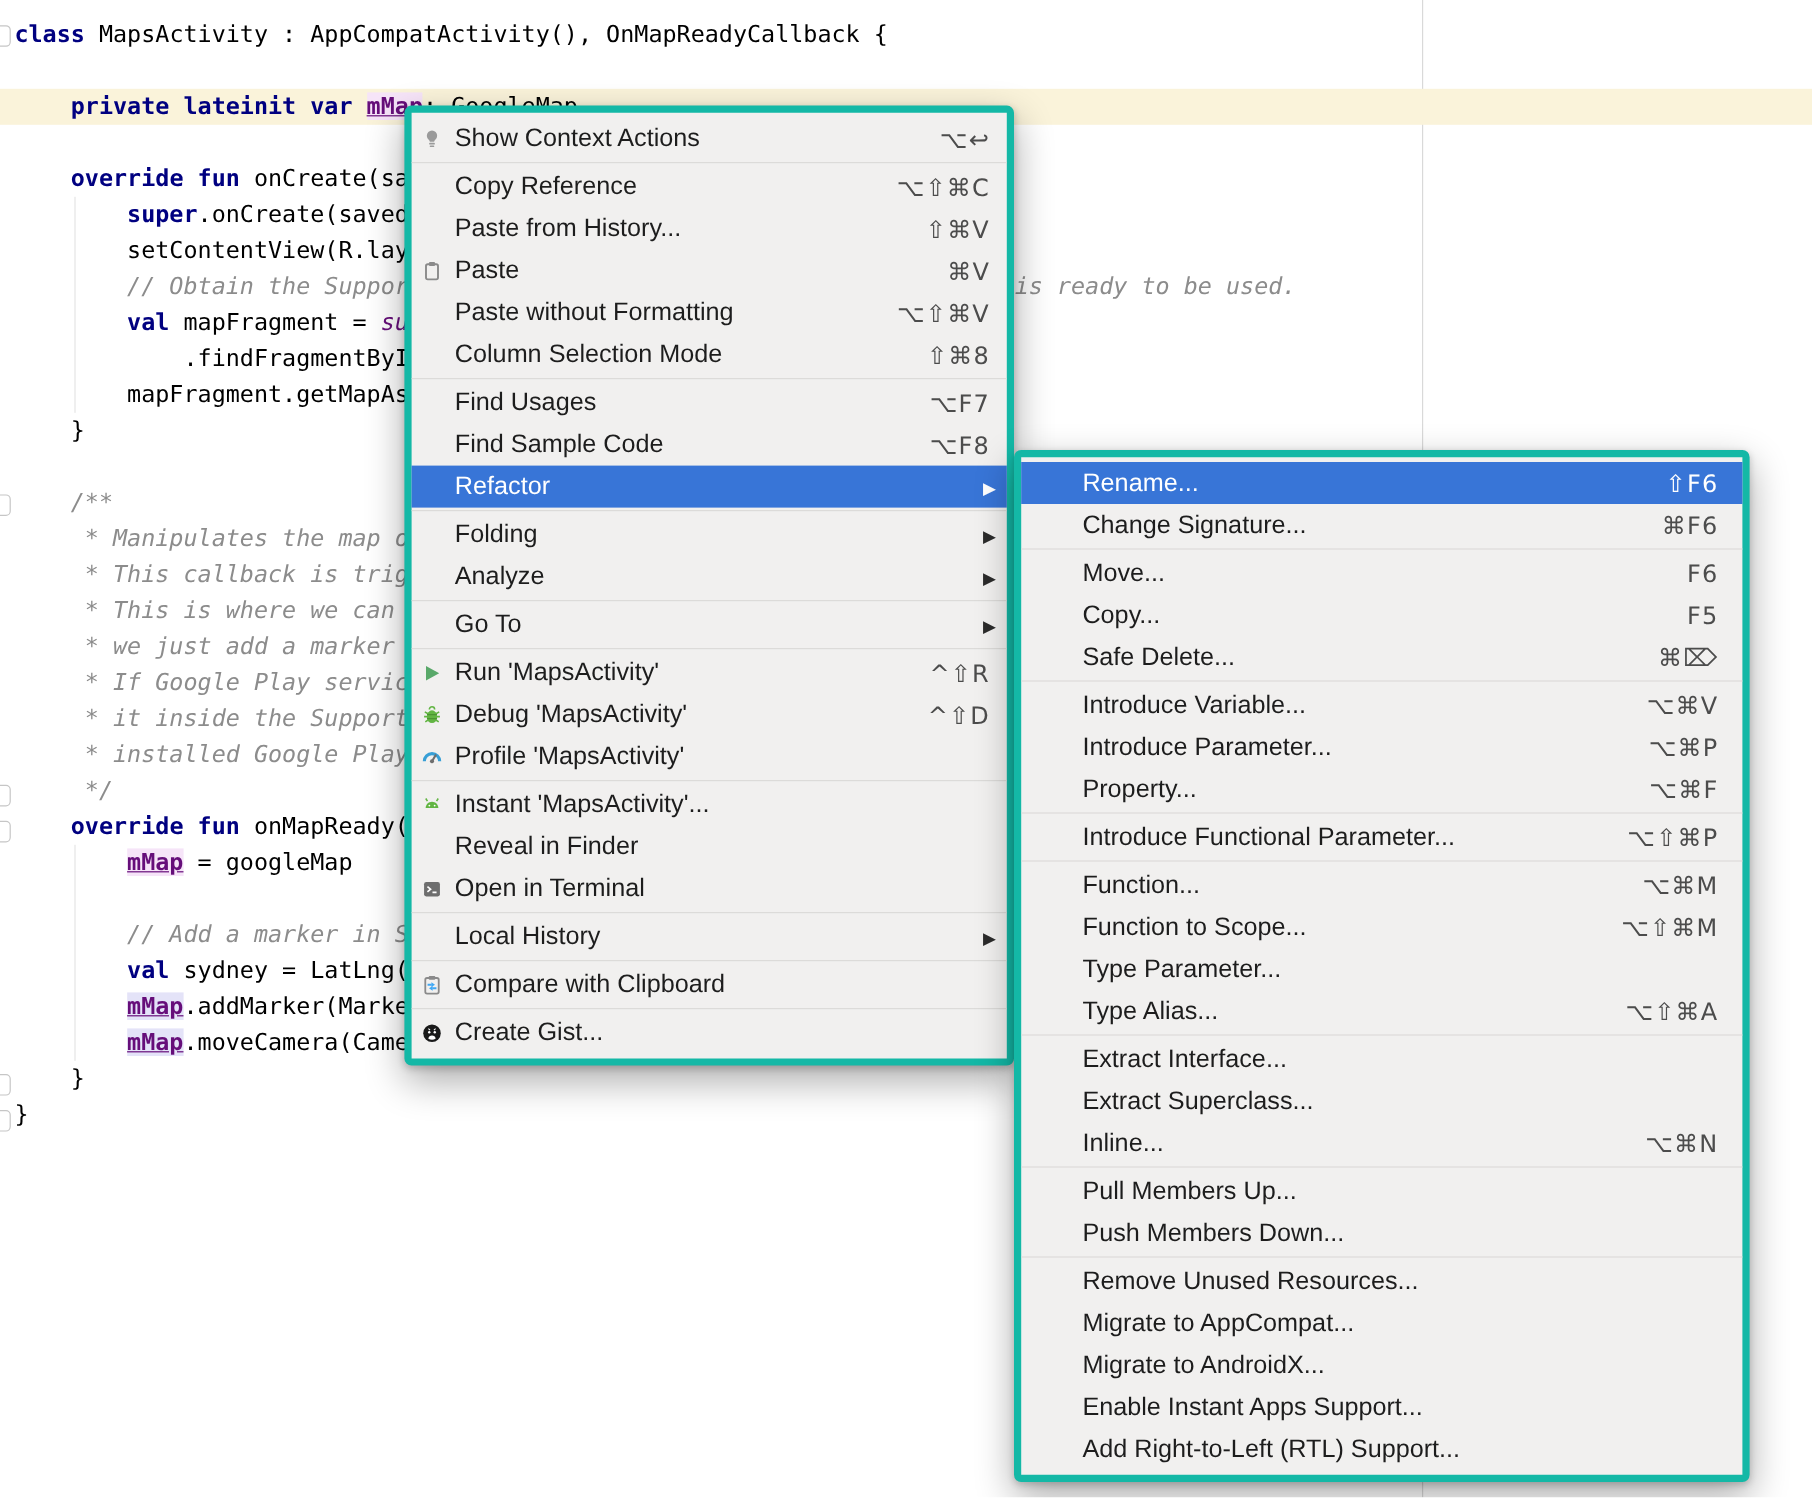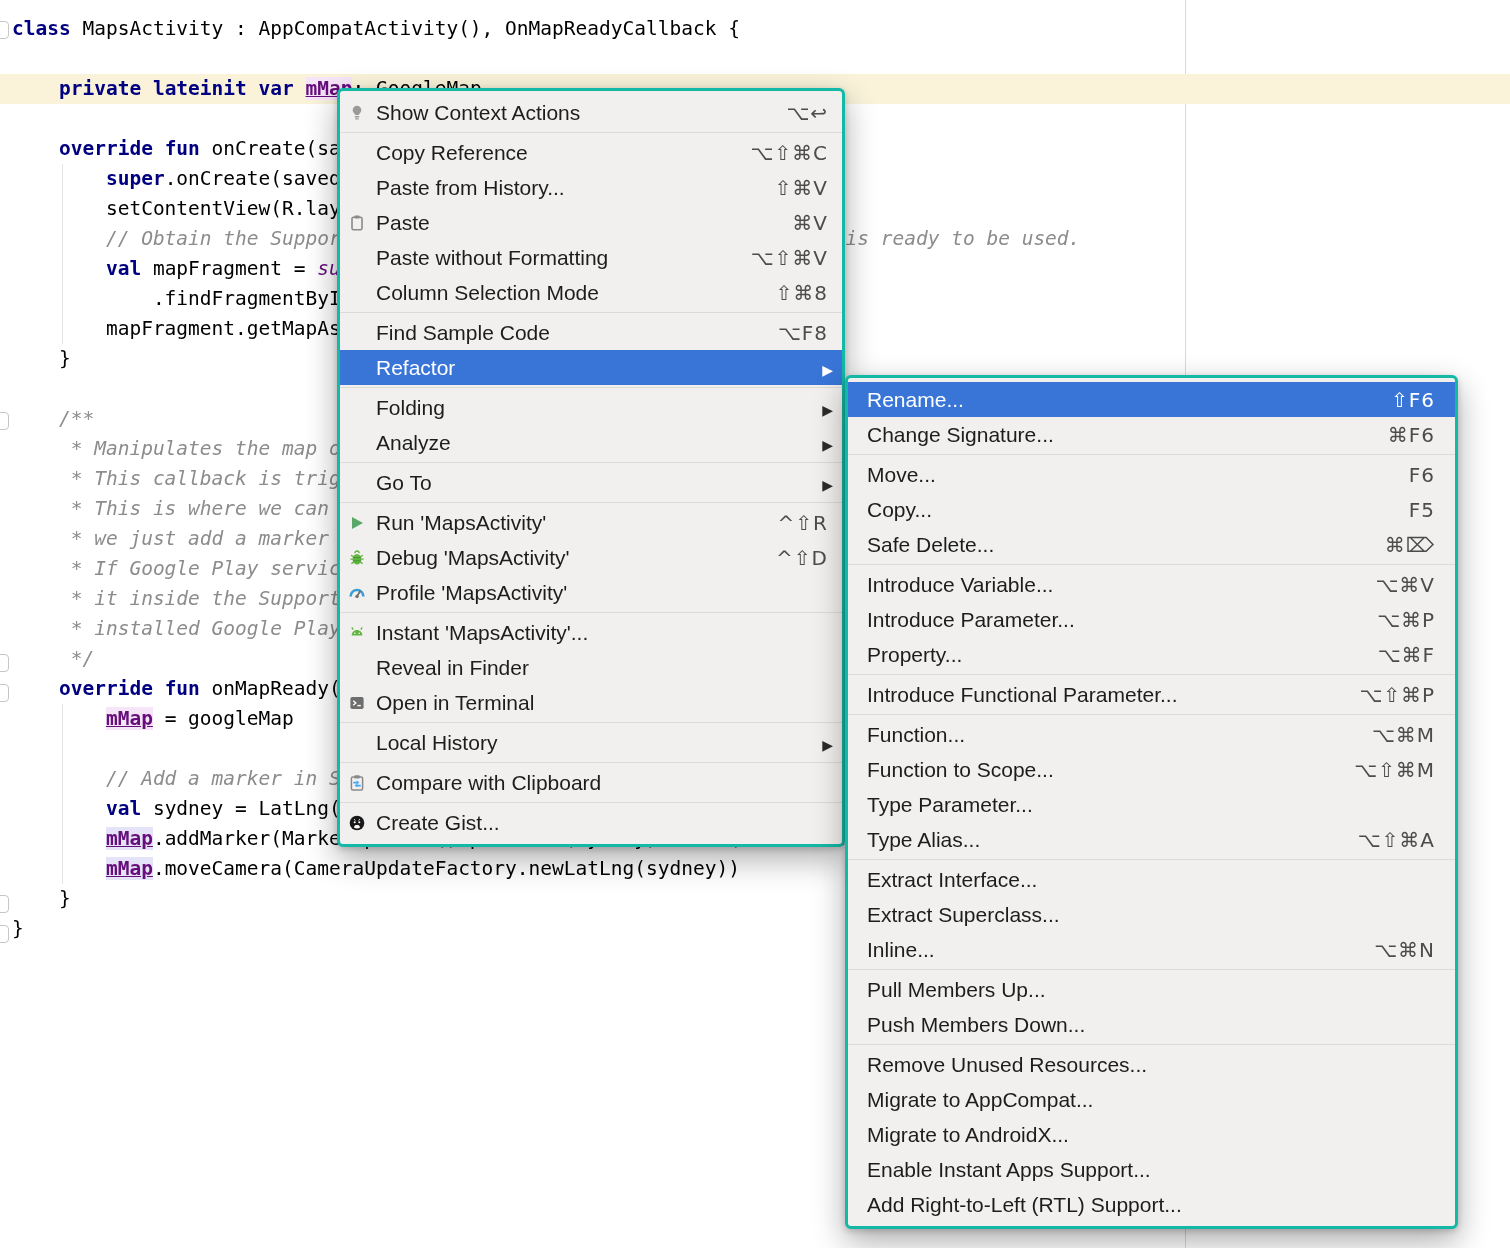--- a/index.html
+++ b/index.html
@@ -15,28 +15,28 @@
   .s-cm{color:#8c8c8c;font-style:italic;}
   .s-prop{color:#660e7a;font-style:italic;}
   .s-fd{color:#660e7a;font-weight:bold;text-decoration:underline;background:#f6e4f8;}
   .s-fu{color:#660e7a;font-weight:bold;text-decoration:underline;background:#e4e3f8;}
   .vguide{position:absolute;width:1px;background:#d9d9d9;z-index:0;}
   .iguide{position:absolute;width:1px;background:#e4e4e4;z-index:0;}
   .fold-marker{position:absolute;left:-7px;width:14px;height:16px;background:#fff;
         border:1.5px solid #c6c6c6;border-radius:4px;z-index:2;}
 
   
-  .menu{position:absolute;background:#f1f0ef;border:3px solid #14b8a6;border-radius:6px;
+  .menu{position:absolute;background:#f1f0ef;border:6px solid #14b8a6;border-radius:6px;
         box-shadow:0 12px 32px rgba(0,0,0,.33),0 2px 6px rgba(0,0,0,.18);
         padding:4px 0;box-sizing:border-box;
         font-family:"Liberation Sans",sans-serif;font-size:21px;color:#1d1d1d;z-index:10;}
   #refactor-submenu{z-index:20;}
   .menu-item{height:35px;display:flex;align-items:center;position:relative;
         padding:0 14px 0 36px;cursor:default;}
-  #refactor-submenu .menu-item{padding-left:19px;padding-right:20px;}
+  #refactor-submenu .menu-item{padding-left:51px;padding-right:20px;}
   .menu-item.selected{background:#3875d7;color:#ffffff;align-items:center;}
   .menu-label{white-space:nowrap;}
   .menu-shortcut{margin-left:auto;color:#4c4c4c;letter-spacing:1px;white-space:nowrap;
         font-family:"DejaVu Sans","Liberation Sans",sans-serif;font-size:20px;}
   .menu-item.selected .menu-shortcut{color:#ffffff;}
   .menu-icon{position:absolute;left:7px;top:50%;transform:translateY(-50%);
         width:20px;height:20px;display:flex;align-items:center;justify-content:center;}
   .submenu-arrow{position:absolute;right:9px;top:50%;transform:translateY(-50%);}
   .submenu-arrow::before{content:"\25B6";font-size:14px;color:#2b2b2b;
         font-family:"DejaVu Sans",sans-serif;}
@@ -93,20 +93,24 @@
       <div class="menu-item">
         <span class="menu-label">Paste without Formatting</span>
         <span class="menu-shortcut">⌥⇧⌘V</span>
       </div>
       <div class="menu-item">
         <span class="menu-label">Column Selection Mode</span>
         <span class="menu-shortcut">⇧⌘8</span>
       </div>
       <div class="menu-separator"></div>
       <div class="menu-item">
+        <span class="menu-label">Find Usages</span>
+        <span class="menu-shortcut">⌥F7</span>
+      </div>
+      <div class="menu-item">
         <span class="menu-label">Find Sample Code</span>
         <span class="menu-shortcut">⌥F8</span>
       </div>
       <div class="menu-item selected">
         <span class="menu-label">Refactor</span>
         <span class="submenu-arrow"></span>
       </div>
       <div class="menu-separator"></div>
       <div class="menu-item">
         <span class="menu-label">Folding</span>

